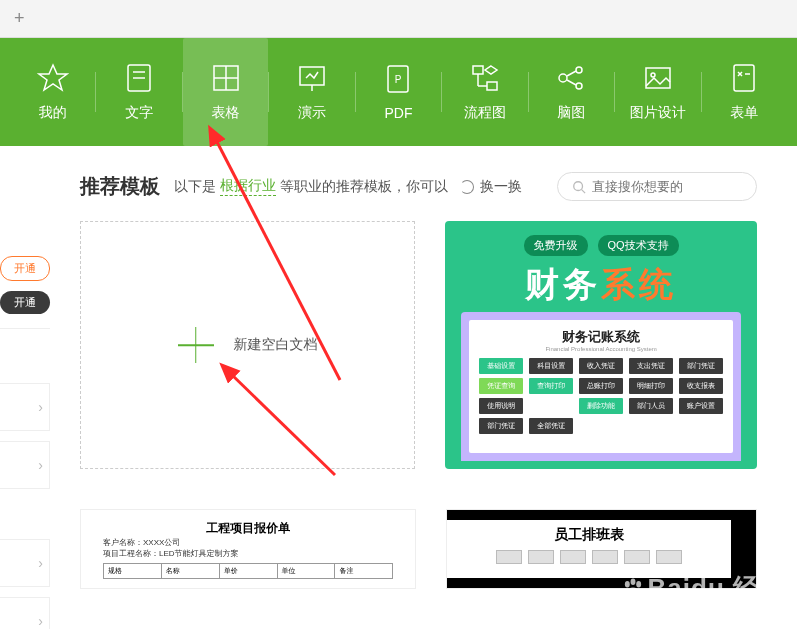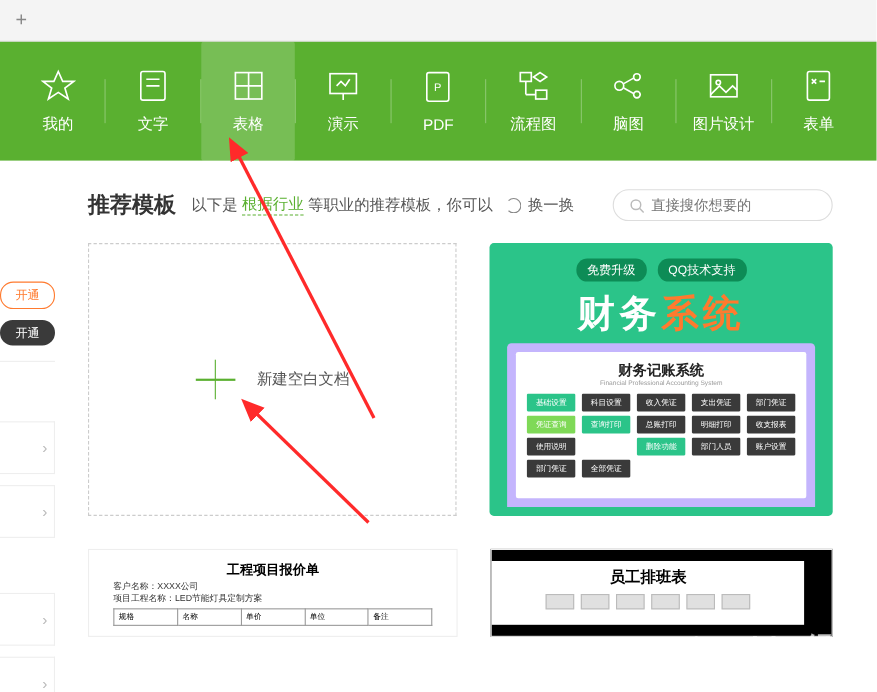--- a/index.html
+++ b/index.html
@@ -47,21 +47,21 @@
   .screen { flex:1; width: 100%; background: #c4b5fd; border-radius: 4px 4px 0 0; padding: 8px; display:flex; flex-direction:column; align-items:center; }
   .screen-inner { background:#fff; width:100%; height:100%; border-radius:2px; padding:8px 10px; display:flex; flex-direction:column; align-items:center; }
   .screen-title { font-size: 13px; font-weight: bold; color:#222; }
   .screen-sub { font-size: 6px; color:#999; margin-bottom: 6px; }
   .btn-grid { display:grid; grid-template-columns: repeat(5,1fr); gap:4px 6px; width:100%; }
   .btn-grid div { background:#3a3a3a; color:#fff; font-size:7px; text-align:center; padding:3px 0; border-radius:1px; }
   .btn-grid .lbl { background:#2BC489; }
   .btn-grid .hl { background:#7FD957; }
 
   
-  .cards2 { display:flex; gap:30px; margin-top:30px; }
+  .cards2 { display:flex; gap:30px; margin-top:40px; }
   .thumb { width:345px; height:80px; border:1px solid #eee; padding: 10px 22px; overflow:hidden; position:relative; }
   .thumb .tt { font-size:12px; font-weight:bold; text-align:center; }
   .thumb .ts { font-size:8px; text-align:left; color:#333; }
   .thumb .tbl { width:100%; border-collapse:collapse; margin-top:4px; }
   .thumb .tbl td { border:1px solid #999; font-size:7px; padding:2px 4px; }
   .thumb2 { width:320px; height:80px; border:1px solid #eee; background:#000; display:flex; align-items:center; justify-content:flex-start; }
   .thumb2-inner { background:#fff; width:92%; height:75%; display:flex; flex-direction:column; align-items:center; padding-top:6px; }
   .thumb2-title { font-size:14px; font-weight:bold; }
   .thumb2-cells { display:flex; gap:6px; margin-top:6px; }
   .thumb2-cells div { width:26px; height:14px; background:#e0e0e0; border:1px solid #bbb; }

